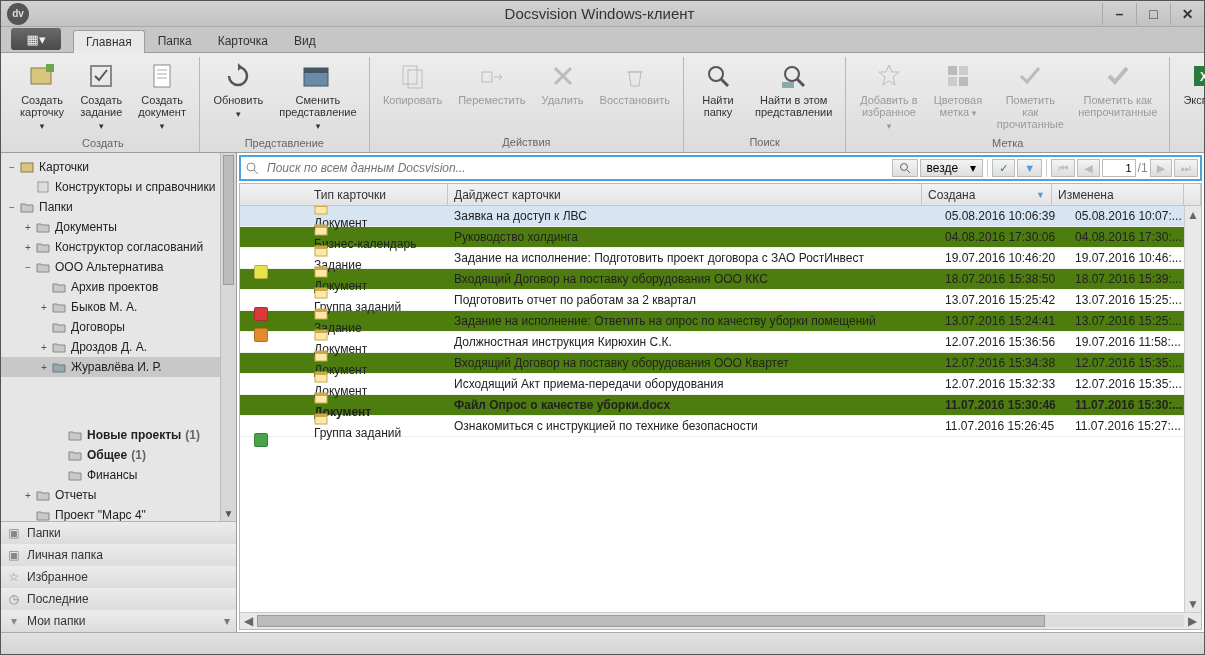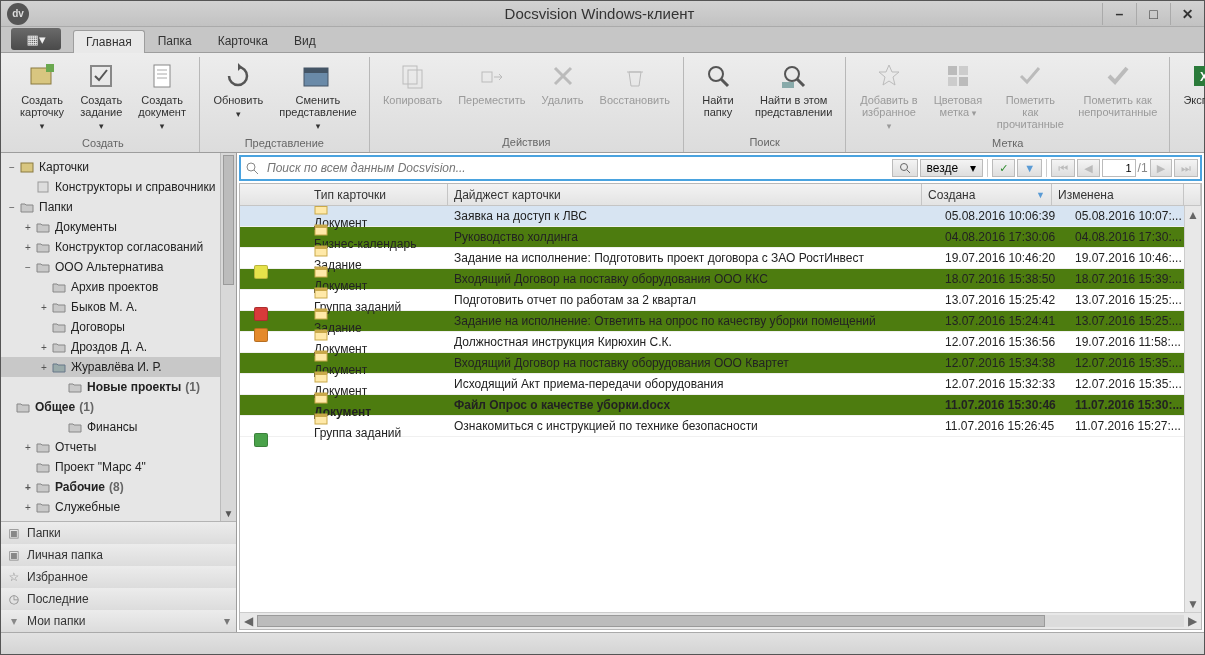--- a/index.html
+++ b/index.html
@@ -377,31 +377,31 @@
           </div>
           <div class="tree-row selected" style="padding-left: 36px;">
             <span class="tw">+</span>
             <span class="fico">
               <svg width="14" height="12">
                 <path d="M1 3 h4 l1 1 h7 v7 h-12 z" fill="#9aa" stroke="#678"></path>
               </svg>
             </span>
             <span>Журавлёва И. Р.</span>
           </div>
-          <div class="tree-row bold" style="padding-left: 52px;">
+          <div class="tree-row bold" style="padding-left: 52px; margin-top: 48px;">
             <span class="tw"></span>
             <span class="fico">
               <svg width="14" height="12">
                 <path d="M1 3 h4 l1 1 h7 v7 h-12 z" fill="#c9c9c9" stroke="#888"></path>
               </svg>
             </span>
             <span>Новые проекты</span>
             <span class="cnt">(1)</span>
           </div>
-          <div class="tree-row bold" style=" text-align: center;">
+          <div class="tree-row bold" style="padding-left: 52px; text-align: center;">
             <span class="tw"></span>
             <span class="fico">
               <svg width="14" height="12">
                 <path d="M1 3 h4 l1 1 h7 v7 h-12 z" fill="#c9c9c9" stroke="#888"></path>
               </svg>
             </span>
             <span>Общее</span>
             <span class="cnt">(1)</span>
           </div>
           <div class="tree-row" style="padding-left: 52px;">

